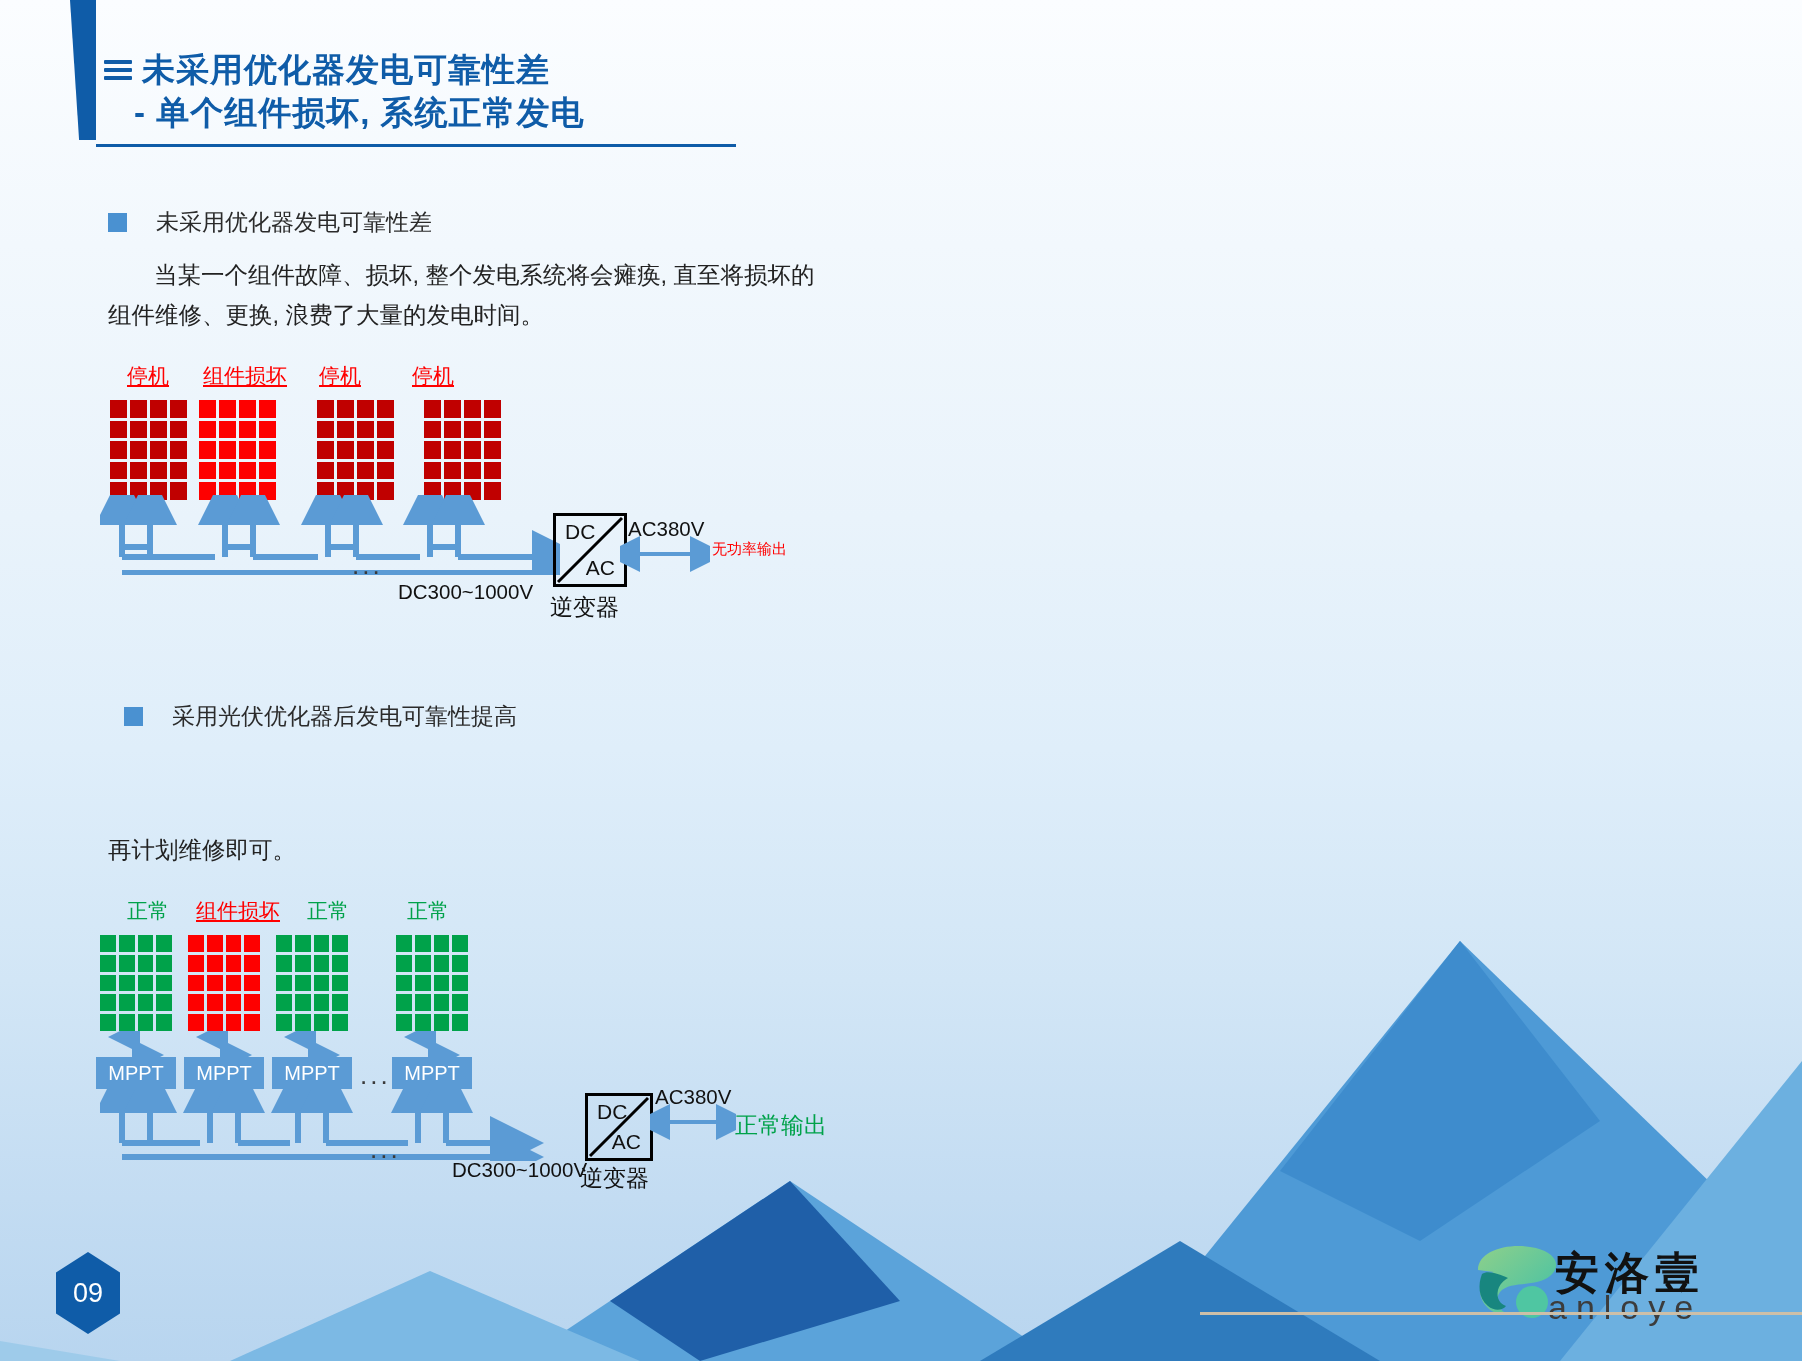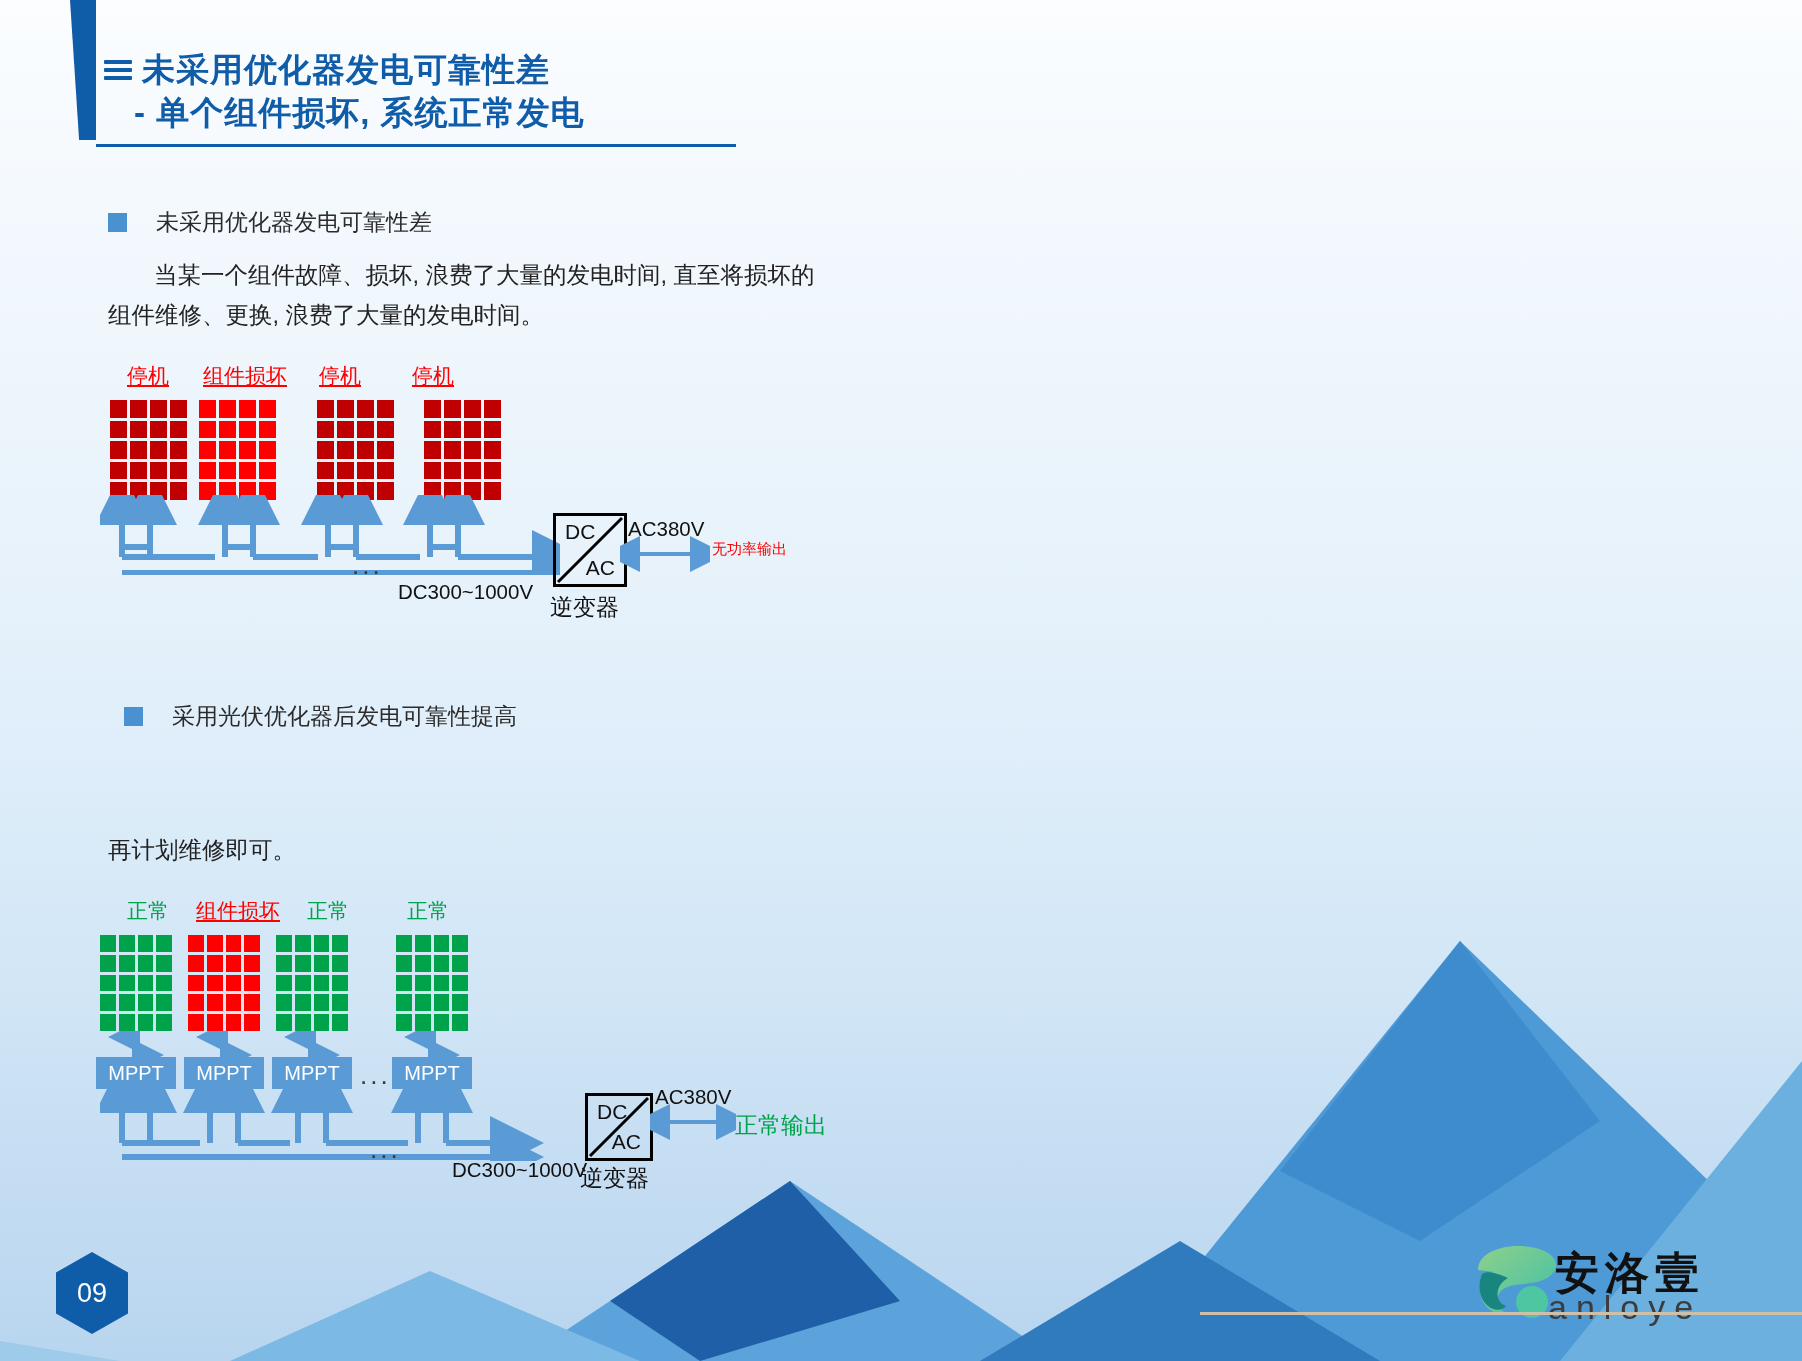--- a/index.html
+++ b/index.html
@@ -66,21 +66,21 @@
   .lbl.red{color:#ff0000;font-size:15px;}
   .lbl.green{color:#00a24a;font-size:23px;}
   .lbl.cn{font-size:23px;}
 
   
   .mppt{position:absolute;background:#5b9bd5;color:#fff;font-size:20px;
         display:flex;align-items:center;justify-content:center;}
 
   
   .pagenum{
-    position:absolute;left:56px;top:1252px;width:72px;height:82px;
+    position:absolute;left:56px;top:1252px;width:64px;height:82px;
     background:#0f5ca8;color:#fff;font-size:27px;
     display:flex;align-items:center;justify-content:center;
     clip-path:polygon(50% 0,100% 25%,100% 75%,50% 100%,0 75%,0 25%);
   }
 
   
   .logo{position:absolute;left:1470px;top:1240px;}
   .logo-cn{position:absolute;left:1555px;top:1244px;font-size:44px;color:#111;
            letter-spacing:6px;font-family:"DejaVu Sans",sans-serif;font-weight:bold;white-space:nowrap;}
   .logo-en{position:absolute;left:1548px;top:1288px;font-size:34px;color:#3c3c3c;
@@ -114,21 +114,21 @@
       <span class="t1">未采用优化器发电可靠性差</span>
     </div>
     <div class="t2">- 单个组件损坏, 系统正常发电</div>
   </div>
   <div class="hdr-rule"></div>
 
   <div class="sec-head" style="left:108px;top:207px;">
     <span class="sq"></span>
     <span class="sec-head-label">未采用优化器发电可靠性差</span>
   </div>
-  <div class="para" style="left:108px;top:255px;"><span class="ind"></span><span>当某一个组件故障、损坏, 浪费了大量的发电时间, 直至将损坏的</span></div>
+  <div class="para" style="left:108px;top:255px;"><span class="ind"></span><span>当某一个组件故障、损坏, 整个发电系统将会瘫痪, 直至将损坏的</span></div>
   <div class="para" style="left:108px;top:295px;"><span>组件维修、更换, 浪费了大量的发电时间。</span></div>
 
   <div class="plabel red" style="left:108px;top:362px;width:80px;">停机</div>
   <div class="plabel red" style="left:190px;top:362px;width:110px;">组件损坏</div>
   <div class="plabel red" style="left:300px;top:362px;width:80px;">停机</div>
   <div class="plabel red" style="left:393px;top:362px;width:80px;">停机</div>
 
   <div class="panel" style="left:110px;top:400px;width:77px;height:100px;">
     <i class="cell"></i>
       <i class="cell"></i>

